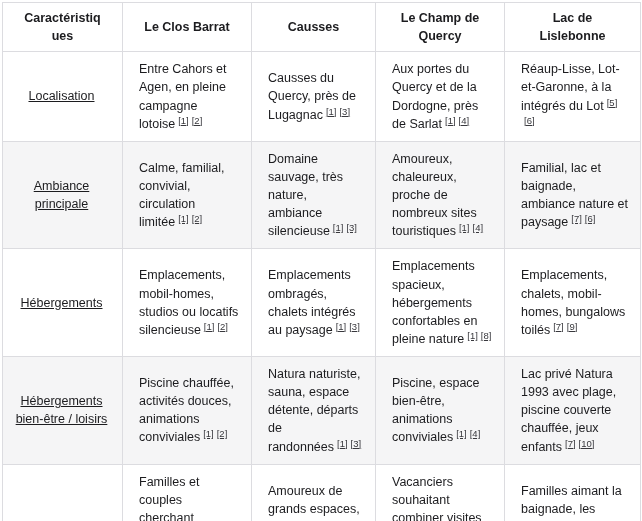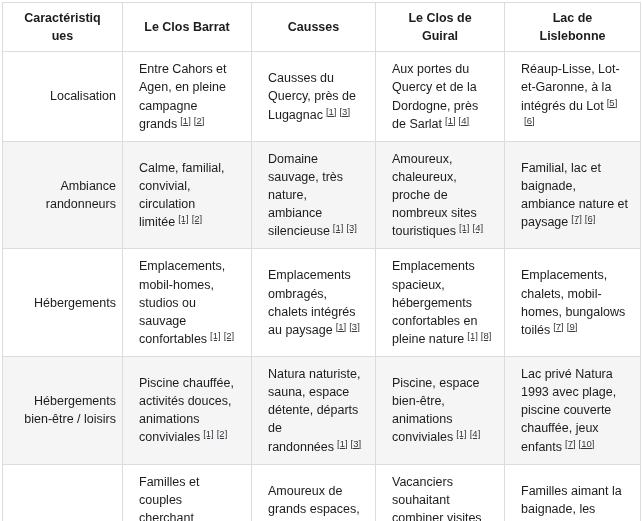--- a/index.html
+++ b/index.html
@@ -34,22 +34,23 @@
     vertical-align: middle;
     word-wrap: break-word;
   }
   thead tr { height: 48px; }
   thead th {
     padding: 6px 18px;
     background: var(--bg);
     font-weight: bold;
   }
   th.row-label {
-    text-align: right;
+    text-align: center;
     padding: 8px 6px 8px 4px;
+    text-decoration: underline;
   }
   td.cell {
     text-align: left;
     padding: 8px 11px 8px 16px;
   }
   tbody tr:nth-child(even) { background: var(--stripe); }
   tbody tr:nth-child(1) { height: 81px; }
   tbody tr:nth-child(2) { height: 78px; }
   tbody tr:nth-child(3) { height: 96px; }
   tbody tr:nth-child(4) { height: 97px; }
@@ -75,42 +76,42 @@
       <col style="width:129px">
       <col style="width:124px">
       <col style="width:129px">
       <col style="width:136px">
     </colgroup>
     <thead>
       <tr>
         <th>Caractéristiques</th>
         <th>Le Clos Barrat</th>
         <th>Causses</th>
-        <th>Le Clos de Guiral</th>
+        <th>Le Champ de Quercy</th>
         <th>Lac de Lislebonne</th>
       </tr>
     </thead>
     <tbody>
       <tr>
         <th class="row-label">Localisation</th>
-        <td class="cell"><span>Entre Cahors et Agen, en pleine campagne grands</span><sup class="cite">[1]</sup><sup class="cite">[2]</sup></td>
+        <td class="cell"><span>Entre Cahors et Agen, en pleine campagne lotoise</span><sup class="cite">[1]</sup><sup class="cite">[2]</sup></td>
         <td class="cell"><span>Causses du Quercy, près de Lugagnac</span><sup class="cite">[1]</sup><sup class="cite">[3]</sup></td>
         <td class="cell"><span>Aux portes du Quercy et de la Dordogne, près de Sarlat</span><sup class="cite">[1]</sup><sup class="cite">[4]</sup></td>
         <td class="cell"><span>Réaup-Lisse, Lot-et-Garonne, à la intégrés du Lot</span><sup class="cite">[5]</sup><sup class="cite">[6]</sup></td>
       </tr>
       <tr>
-        <th class="row-label">Ambiance randonneurs</th>
+        <th class="row-label">Ambiance principale</th>
         <td class="cell"><span>Calme, familial, convivial, circulation limitée</span><sup class="cite">[1]</sup><sup class="cite">[2]</sup></td>
         <td class="cell"><span>Domaine sauvage, très nature, ambiance silencieuse</span><sup class="cite">[1]</sup><sup class="cite">[3]</sup></td>
         <td class="cell"><span>Amoureux, chaleureux, proche de nombreux sites touristiques</span><sup class="cite">[1]</sup><sup class="cite">[4]</sup></td>
         <td class="cell"><span>Familial, lac et baignade, ambiance nature et paysage</span><sup class="cite">[7]</sup><sup class="cite">[6]</sup></td>
       </tr>
       <tr>
         <th class="row-label">Hébergements</th>
-        <td class="cell"><span>Emplacements, mobil-homes, studios ou sauvage confortables</span><sup class="cite">[1]</sup><sup class="cite">[2]</sup></td>
+        <td class="cell"><span>Emplacements, mobil-homes, studios ou locatifs silencieuse</span><sup class="cite">[1]</sup><sup class="cite">[2]</sup></td>
         <td class="cell"><span>Emplacements ombragés, chalets intégrés au paysage</span><sup class="cite">[1]</sup><sup class="cite">[3]</sup></td>
         <td class="cell"><span>Emplacements spacieux, hébergements confortables en pleine nature</span><sup class="cite">[1]</sup><sup class="cite">[8]</sup></td>
         <td class="cell"><span>Emplacements, chalets, mobil-homes, bungalows toilés</span><sup class="cite">[7]</sup><sup class="cite">[9]</sup></td>
       </tr>
       <tr>
         <th class="row-label">Hébergements bien-être / loisirs</th>
         <td class="cell"><span>Piscine chauffée, activités douces, animations conviviales</span><sup class="cite">[1]</sup><sup class="cite">[2]</sup></td>
         <td class="cell"><span>Natura naturiste, sauna, espace détente, départs de randonnées</span><sup class="cite">[1]</sup><sup class="cite">[3]</sup></td>
         <td class="cell"><span>Piscine, espace bien-être, animations conviviales</span><sup class="cite">[1]</sup><sup class="cite">[4]</sup></td>
         <td class="cell"><span>Lac privé Natura 1993 avec plage, piscine couverte chauffée, jeux enfants</span><sup class="cite">[7]</sup><sup class="cite">[10]</sup></td>

